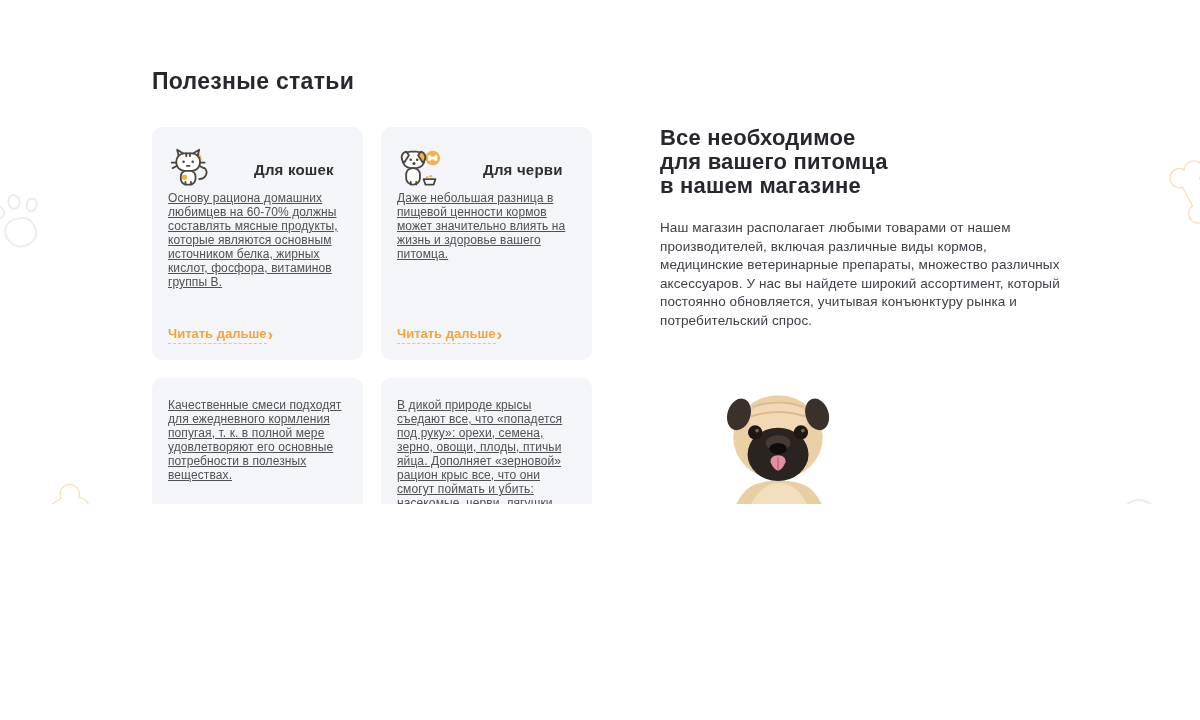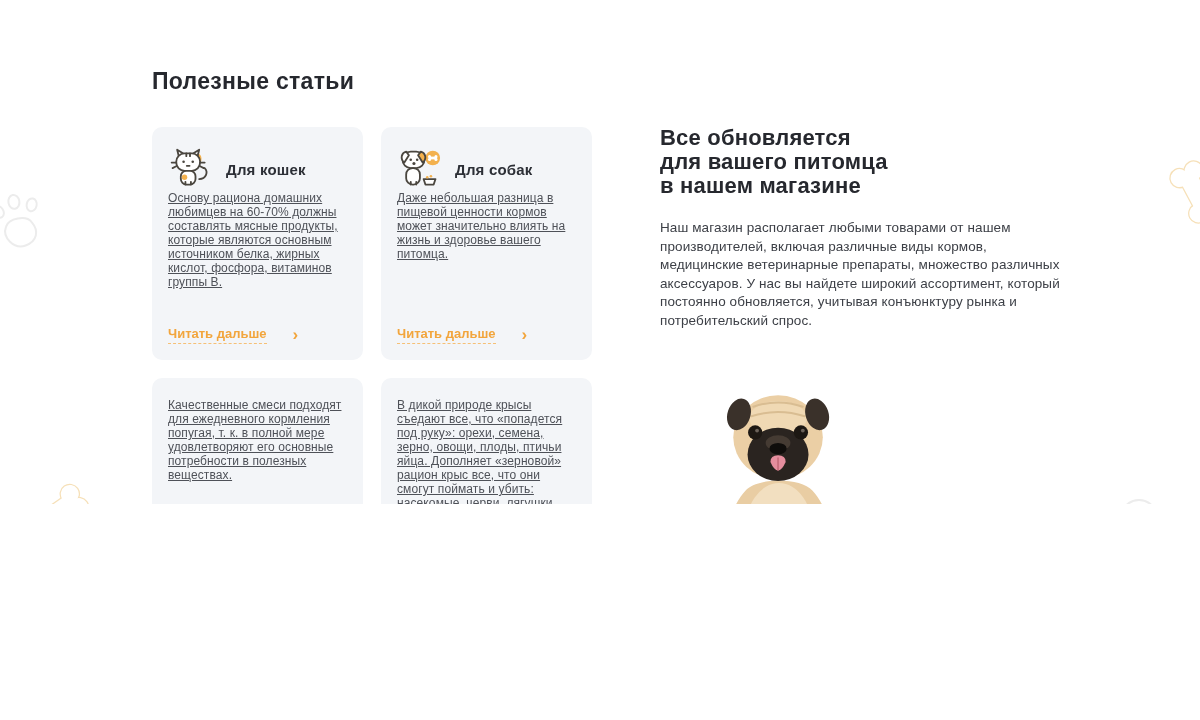--- a/index.html
+++ b/index.html
@@ -6,23 +6,23 @@
   .screen{position:relative;width:1200px;height:504px;background:#ffffff;overflow:hidden;}
 
   .page-title{position:absolute;left:152px;top:68px;margin:0;font-size:23px;font-weight:800;
     letter-spacing:.3px;color:#26282e;}
 
   .cards{position:absolute;left:152px;top:127px;display:grid;
     grid-template-columns:211px 211px;grid-template-rows:233px 232px;gap:18px;}
   .card{position:relative;background:#f3f5f8;border-radius:10px;padding:20px 16px 18px;box-sizing:border-box;}
   .card-head{display:flex;align-items:center;gap:14px;min-height:44px;}
   .card-icon svg{display:block;}
-  .card-title{font-size:15px;font-weight:700;color:#2c2f36;letter-spacing:.2px;}
+  .card-title{font-size:15px;font-weight:700;color:#2c2f36;letter-spacing:.2px;margin-left:28px;}
   .card-text{margin:0 0 0;font-size:12px;line-height:14px;color:#4e5158;letter-spacing:.1px;text-decoration:underline;}
-  .read-more{position:absolute;left:16px;bottom:16px;display:inline-flex;align-items:center;gap:26px;
+  .read-more{position:absolute;left:16px;bottom:16px;display:inline-flex;align-items:center;gap:1px;
     color:#f2a53c;font-size:13px;font-weight:700;text-decoration:none;cursor:pointer;}
   .rm-text{border-bottom:1px dashed #f6c076;padding-bottom:2px;}
   .chev{font-size:17px;line-height:12px;font-weight:700;}
 
   .all-link{position:absolute;left:152px;top:627px;display:inline-flex;align-items:center;gap:9px;
     color:#f2a53c;font-size:13px;font-weight:700;text-decoration:none;cursor:pointer;flex-direction:column;}
 
   .promo-title{position:absolute;left:660px;top:126px;margin:0;font-size:22px;line-height:24px;
     font-weight:800;color:#26282e;letter-spacing:.2px;}
   .promo-title .line{display:block;}
@@ -155,21 +155,21 @@
               <path d="M29 35 h13 l-2 6 h-9 Z" fill="#ffffff"></path>
               <path d="M15 41 v-3 M21 41 v-3" fill="none"></path>
             </g>
             <circle cx="15" cy="14" r="1.4" fill="#4a463f"></circle>
             <circle cx="22" cy="14" r="1.4" fill="#4a463f"></circle>
             <circle cx="18.5" cy="18" r="1.7" fill="#4a463f"></circle>
             <circle cx="33" cy="33" r="1.4" fill="#f3b14e"></circle>
             <circle cx="37" cy="32" r="1.4" fill="#f3b14e"></circle>
           </svg>
         </span>
-        <span class="card-title">Для собак</span>
+        <span class="card-title">Для черви</span>
       </div>
       <p class="card-text">Даже небольшая разница в пищевой ценности кормов может значительно влиять на жизнь и здоровье вашего питомца.</p>
       <a class="read-more">
         <span class="rm-text">Читать дальше</span>
         <span class="chev">›</span>
       </a>
     </div>
 
     <div class="card">
       <p class="card-text">Качественные смеси подходят для ежедневного кормления попугая, т. к. в полной мере удовлетворяют его основные потребности в полезных веществах.</p>
@@ -187,21 +187,21 @@
       </a>
     </div>
   </div>
 
   <a class="all-link">
     <span>Все полезные статьи</span>
     <span class="chev">›</span>
   </a>
 
   <h2 class="promo-title">
-    <span class="line">Все обновляется</span>
+    <span class="line">Все необходимое</span>
     <span class="line">для вашего питомца</span>
     <span class="line">в нашем магазине</span>
   </h2>
   <p class="promo-text">Наш магазин располагает любыми товарами от нашем производителей, включая различные виды кормов, медицинские ветеринарные препараты, множество различных аксессуаров. У нас вы найдете широкий ассортимент, который постоянно обновляется, учитывая конъюнктуру рынка и потребительский спрос.</p>
 
   <div class="pug">
     <svg width="162" height="229" viewBox="0 0 170 240">
       <ellipse cx="85" cy="228" rx="66" ry="7" fill="#f0ebe2"></ellipse>
       <ellipse cx="43" cy="182" rx="22" ry="42" fill="#e2c194"></ellipse>
       <ellipse cx="127" cy="182" rx="22" ry="42" fill="#e2c194"></ellipse>

